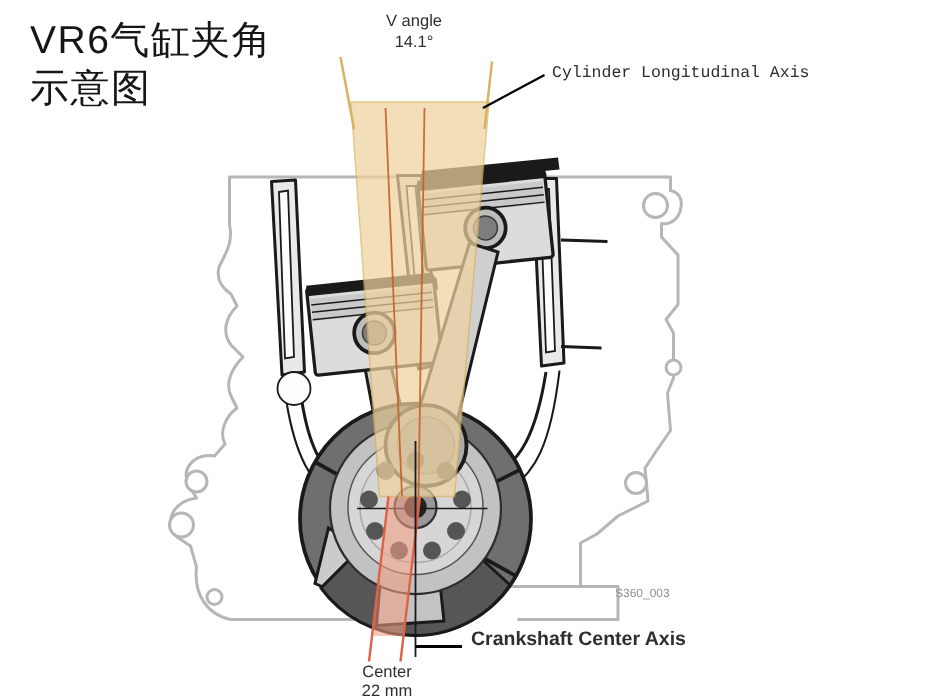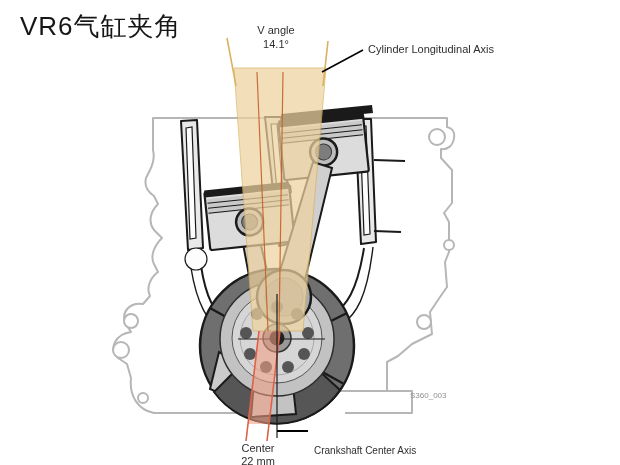--- a/index.html
+++ b/index.html
@@ -7,24 +7,24 @@
     position:relative; width:620px; height:465px; overflow:hidden;
     background:#fff; font-family:"Liberation Sans", sans-serif;
   }
   #stage svg { position:absolute; left:0; top:0; }
 
   .txt { position:absolute; color:var(--text_label); }
   .title {
     left:20px; top:10px; font-size:26px; line-height:32px;
     color:var(--text_dark); letter-spacing:1px;
   }
-  .vangle { left:238px; top:23px; width:76px; text-align:center;
+  .vangle { left:238px; top:7px; width:76px; text-align:center;
             font-size:11px; line-height:14px; }
-  .cyl-label { left:368px; top:43px; font-size:11px; }
-  .crank-label { left:314px; top:445px; font-size:10px; }
+  .cyl-label { left:368px; top:43px; font-size:11px;font-family:Liberation Mono, monospace; }
+  .crank-label { left:314px; top:418px; font-size:13px;font-weight:bold; }
   .offset { left:228px; top:442px; width:60px; text-align:center;
             font-size:11px; line-height:13px; }
   .figcode { left:410px; top:391px; font-size:8px; color:var(--figure_code_color);text-align:center; }
 
   
   .ol   { stroke:var(--block_outline); fill:none; stroke-width:2; stroke-linejoin:round; }
   .olc  { stroke:var(--block_outline); fill:#fff; stroke-width:2; }
   .part { fill:#e9e9e9; stroke:var(--line_dark); stroke-width:2; stroke-linejoin:round; }
   .slot { fill:#fdfdfd; stroke:var(--line_dark); stroke-width:1.2; }
   .pist { fill:#dcdcdc; stroke:var(--line_dark); stroke-width:2.2; }
@@ -167,20 +167,21 @@
     </g>
 
     <line class="ln" stroke-width="1.2" x1="277" y1="294" x2="277" y2="438"></line>
 
     <line class="callout" stroke-width="1.5" x1="363" y1="50" x2="322" y2="72"></line>
     <line class="callout" stroke-width="2" x1="277" y1="431" x2="308" y2="431"></line>
   </svg>
 
   <div class="txt title">
     <div>VR6气缸夹角</div>
+    <div>示意图</div>
   </div>
 
   <div class="txt vangle">
     <div>V angle</div>
     <div>14.1°</div>
   </div>
 
   <div class="txt cyl-label">Cylinder Longitudinal Axis</div>
 
   <div class="txt crank-label">Crankshaft Center Axis</div>

